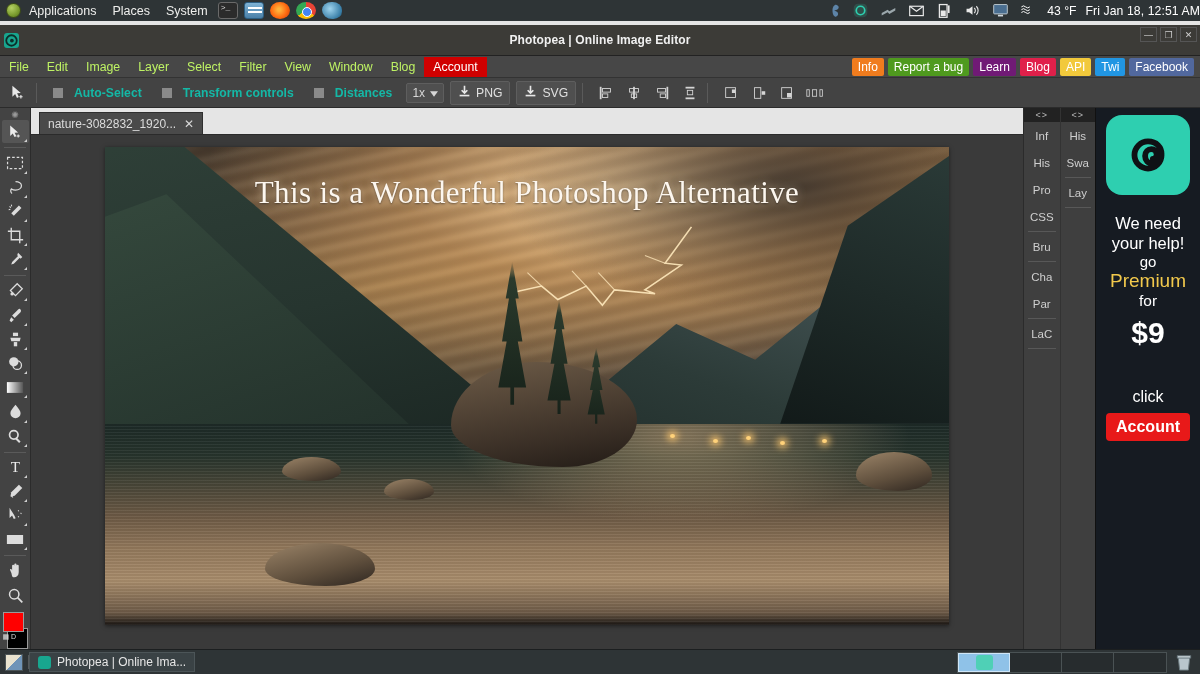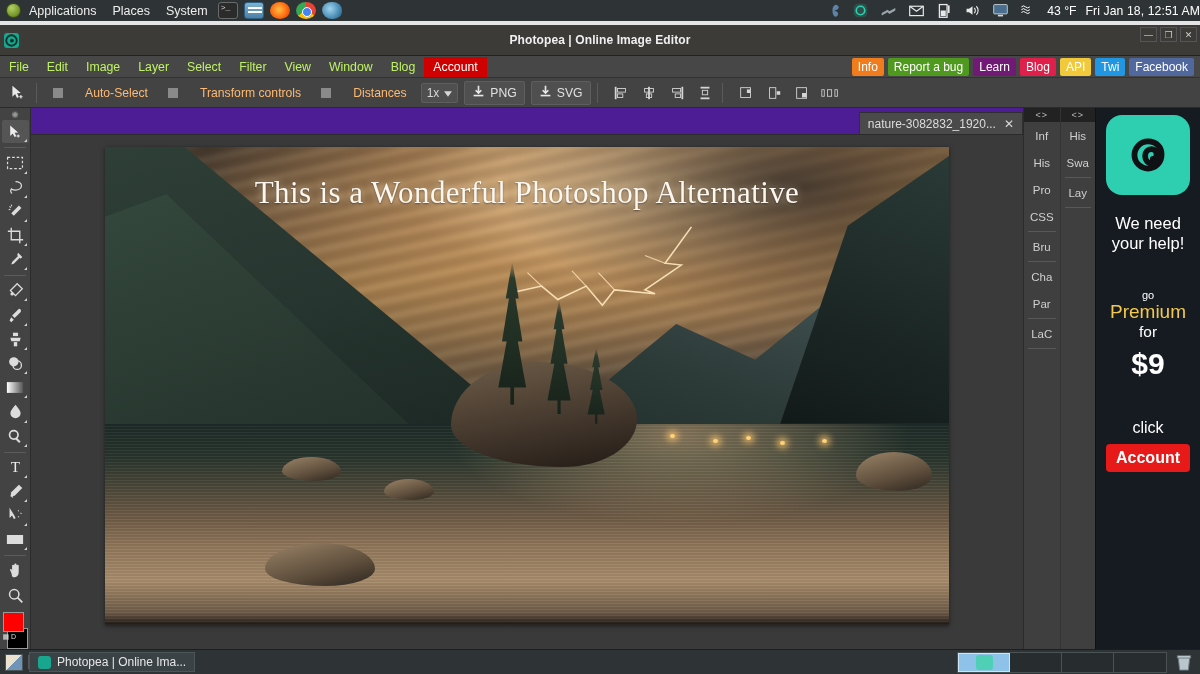--- a/index.html
+++ b/index.html
@@ -60,21 +60,21 @@
   .menu-spacer{flex:1;}
   .chips{display:flex;gap:4px;padding-right:6px;align-items:center;}
   .chip{ font-size:12px;padding:2px 6px;border-radius:2px;color:#fff;white-space:nowrap;
     line-height:14px;}
 
   
   #pp-opts{ height:30px;background:#434343;display:flex;align-items:center;gap:0;
     border-bottom:1px solid #2b2b2b;padding-left:4px;}
   .opt-tool{width:26px;height:24px;display:flex;align-items:center;justify-content:center;}
   .ob-sep{width:1px;height:20px;background:#5a5a5a;margin:0 6px;}
-  .cbx{display:flex;align-items:center;gap:22px;color:#fdba74;font-size:12.2px;margin:0 10px;}
+  .cbx{display:flex;align-items:center;gap:11px;color:#14b8a6;font-size:12.2px;margin:0 10px;font-weight:bold;}
   .cbx .box{width:10px;height:10px;background:#8a8a8a;display:inline-block;}
   .zoomsel{background:#4f4f4f;border:1px solid #5e5e5e;color:#d7d7d7;font-size:12px;
     padding:2px 5px;display:flex;align-items:center;gap:5px;border-radius:2px;margin-left:4px;}
   .dlbtn{background:#4f4f4f;border:1px solid #5e5e5e;color:#e0e0e0;font-size:12.2px;
     padding:3px 7px;display:flex;align-items:center;gap:5px;border-radius:2px;margin-left:6px;}
   .alignbtn{width:22px;height:22px;margin-left:6px;display:flex;align-items:center;justify-content:center;}
 
   
   #pp-main{ flex:1; display:flex; min-height:0; }
 
@@ -88,22 +88,22 @@
   .tool .cor{position:absolute;right:2px;bottom:1px;width:0;height:0;
     border-left:3px solid transparent;border-bottom:3px solid #cfcfcf;}
   .tdiv{width:22px;height:1px;background:#5a5a5a;margin:3px 0;}
   .swatches{margin-top:4px;width:27px;height:40px;position:relative;}
   .sw-fg{position:absolute;left:1px;top:0;width:21px;height:20px;background:#ff0000;border:1px solid #9a9a9a;}
   .sw-bg{position:absolute;left:5px;top:16px;width:21px;height:21px;background:#000;border:1px solid #9a9a9a;}
   .sw-mini{position:absolute;left:1px;top:21px;font-size:7px;color:#ddd;}
 
   
   #pp-canvas-col{ flex:1; display:flex; flex-direction:column; min-width:0; background:#383838;}
-  #pp-tabs{ height:27px;background:#4c1d95;display:flex;align-items:flex-end;
-    border-bottom:1px solid #2b2b2b;padding-left:8px;justify-content:flex-end;}
+  #pp-tabs{ height:27px;background:#e5e5e5;display:flex;align-items:flex-end;
+    border-bottom:1px solid #2b2b2b;padding-left:8px;}
   .doctab{ background:#4a4a4a;color:#dcdcdc;font-size:12px;height:22px;display:flex;
     align-items:center;gap:8px;padding:0 8px;border:1px solid #2f2f2f;border-bottom:none;}
   .doctab .x{color:#d8d8d8;font-size:12px;}
   #pp-stage{ flex:1;background:#3a3a3a;display:flex;align-items:center;justify-content:center;
     position:relative; padding:9px 0 22px 0;}
 
   
   .artwrap{ width:844px;height:478px; box-shadow:0 1px 4px rgba(0,0,0,.5);
     position:relative; overflow:hidden; background:#10161a;}
   .sky{position:absolute;inset:0;
@@ -158,21 +158,21 @@
     color:#cfcfcf;font-size:11.5px;}
   .railsep{height:1px;background:#585858;margin:1px 4px;}
 
   
   #pp-ad{ width:105px;background:#161b22;display:flex;flex-direction:column;
     align-items:center;padding-top:7px;border-left:1px solid #111;}
   .adlogo{width:84px;height:80px;border-radius:16px;background:#2ecfb0;position:relative;}
   .adlogo .spiral{position:absolute;left:50%;top:50%;transform:translate(-50%,-50%);
     width:58px;height:58px;}
   .adh{color:#fff;font-size:16.5px;line-height:20px;text-align:center;margin-top:18px;}
-  .adgo{color:#fff;font-size:11px;margin-top:36px;}
+  .adgo{color:#fff;font-size:15px;}
   .adprem{color:#f2c94c;font-size:19px;font-weight:normal;line-height:22px;}
   .adfor{color:#fff;font-size:15.5px;}
   .adprice{color:#fff;font-size:30px;font-weight:bold;margin-top:6px;}
   .adclick{color:#fff;font-size:16px;margin-top:38px;}
   .adbtn{background:#e81919;color:#fff;font-size:16px;font-weight:bold;
     padding:5px 10px;border-radius:4px;margin-top:7px;}
 
   
   #taskbar{ position:absolute;left:0;bottom:0;width:1200px;height:25px;background:#2e3436;
     border-top:1px solid #1c1f20;display:flex;align-items:center;color:#e6e6e6;font-size:12px;}

